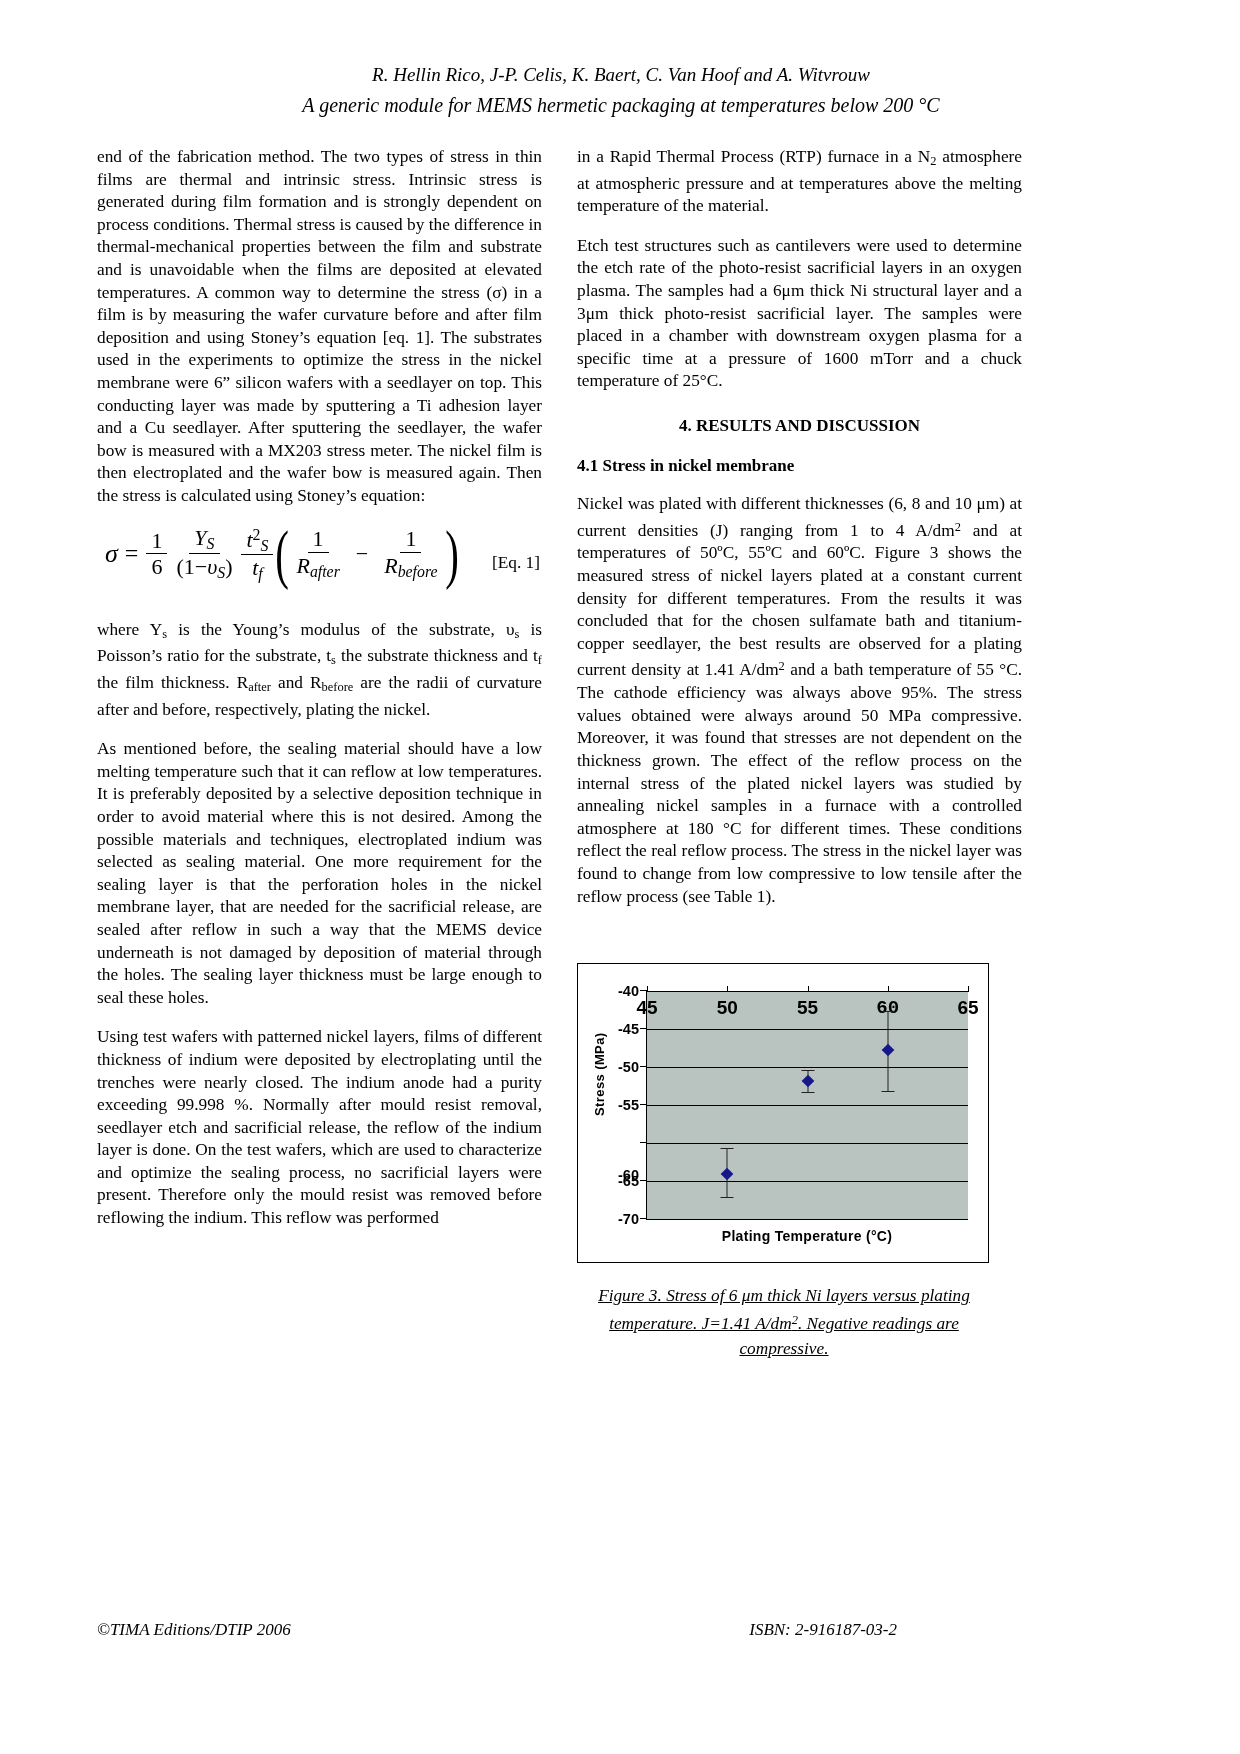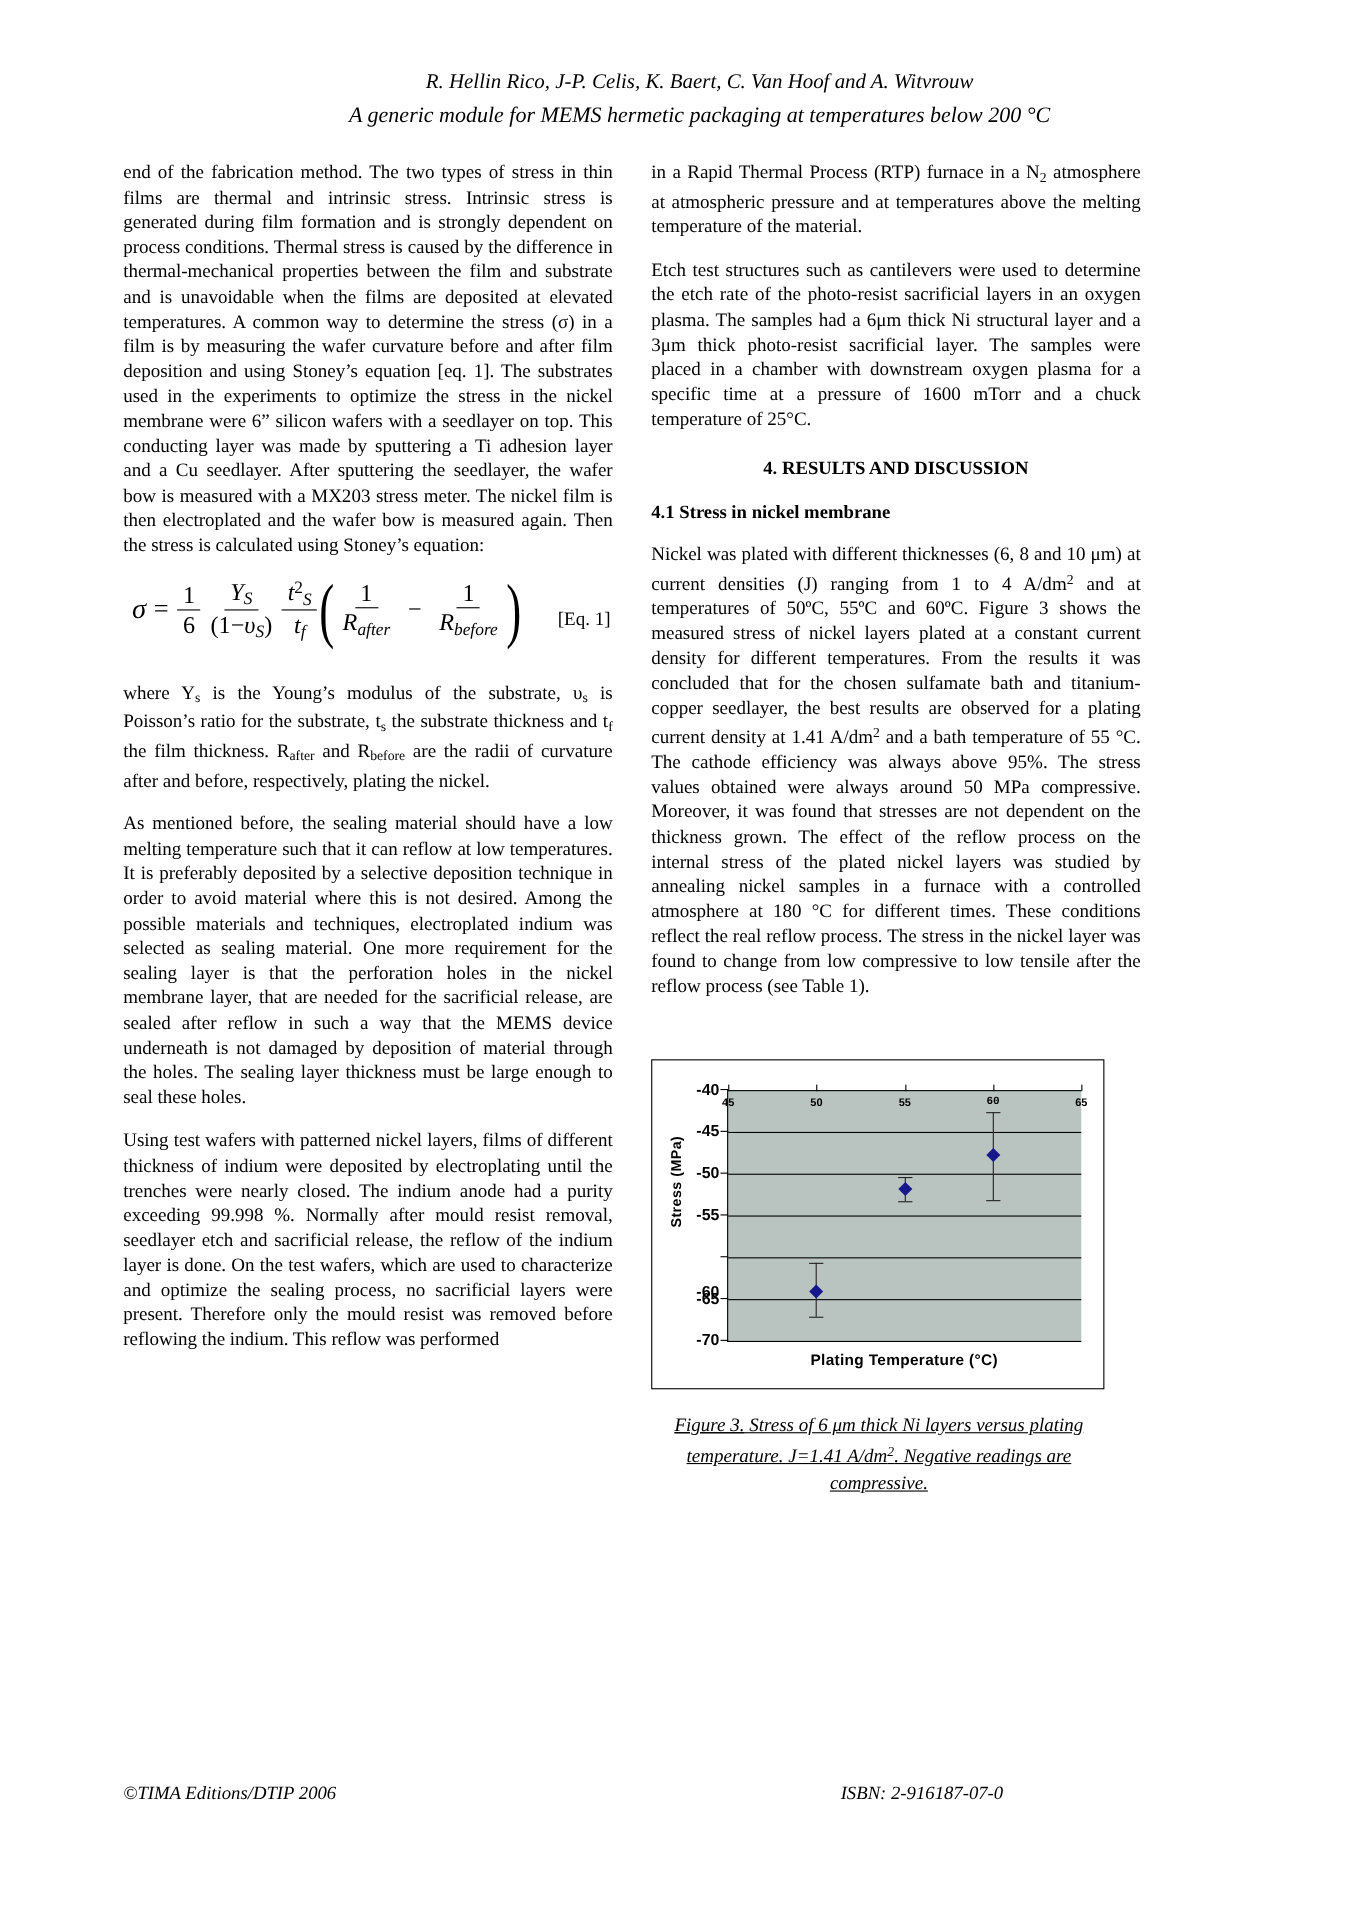--- a/index.html
+++ b/index.html
@@ -4,21 +4,21 @@
 <style>
   html, body { margin:0; padding:0; }
   body {
     width:1240px; height:1754px;
     background:#ffffff;
     font-family:"Liberation Serif", serif;
     color:#000;
     position:relative;
     overflow:hidden;
   }
-  .page { position:absolute; left:16px; top:0; width:992px; height:1754px; }
+  .page { position:absolute; left:1px; top:0; width:992px; height:1754px; }
 
   
   .runhead {
     position:absolute; left:95px; top:60px; width:1050px;
     text-align:center;
     font-style:italic;
     font-size:19.5px;
     line-height:30px;
   }
   .runhead .l1 { font-size:19px; }
@@ -139,21 +139,21 @@
     position:absolute; right:100%;
     width:7px; height:0; border-top:1.4px solid #000;
     transform:translateY(-1px);
   }
   .xtick-label {
     position:absolute;
     transform:translateX(-50%);
     top:6px;
     font-family:"Liberation Sans", sans-serif;
     font-weight:bold;
-    font-size:10px;
+    font-size:19px;
     text-align:center;
   }
   .xtickmark {
     position:absolute; top:-5px;
     width:0; height:6px; border-left:1.4px solid #000;
   }
   .dot {
     position:absolute;
     width:9px; height:9px;
     background:#17178c;
@@ -336,15 +336,15 @@
         <div class="dot" style="left: 240.75px; top: 59.28px; background: rgb(23, 23, 140);"></div>
       </div>
     <div class="xlabel">Plating Temperature (°C)</div>
   </div>
 
   <div class="figcap">
     <u>Figure 3.</u><span> Stress of 6 μm thick Ni layers versus plating temperature. J=1.41 A/dm</span><sup>2</sup><span>. Negative readings are compressive.</span>
   </div>
 
   <div class="footer-left">©TIMA Editions/DTIP 2006</div>
-  <div class="footer-right">ISBN: 2-916187-07-0</div>
+  <div class="footer-right">ISBN: 2-916187-03-2</div>
 
 </div>
 
 </body></html>

